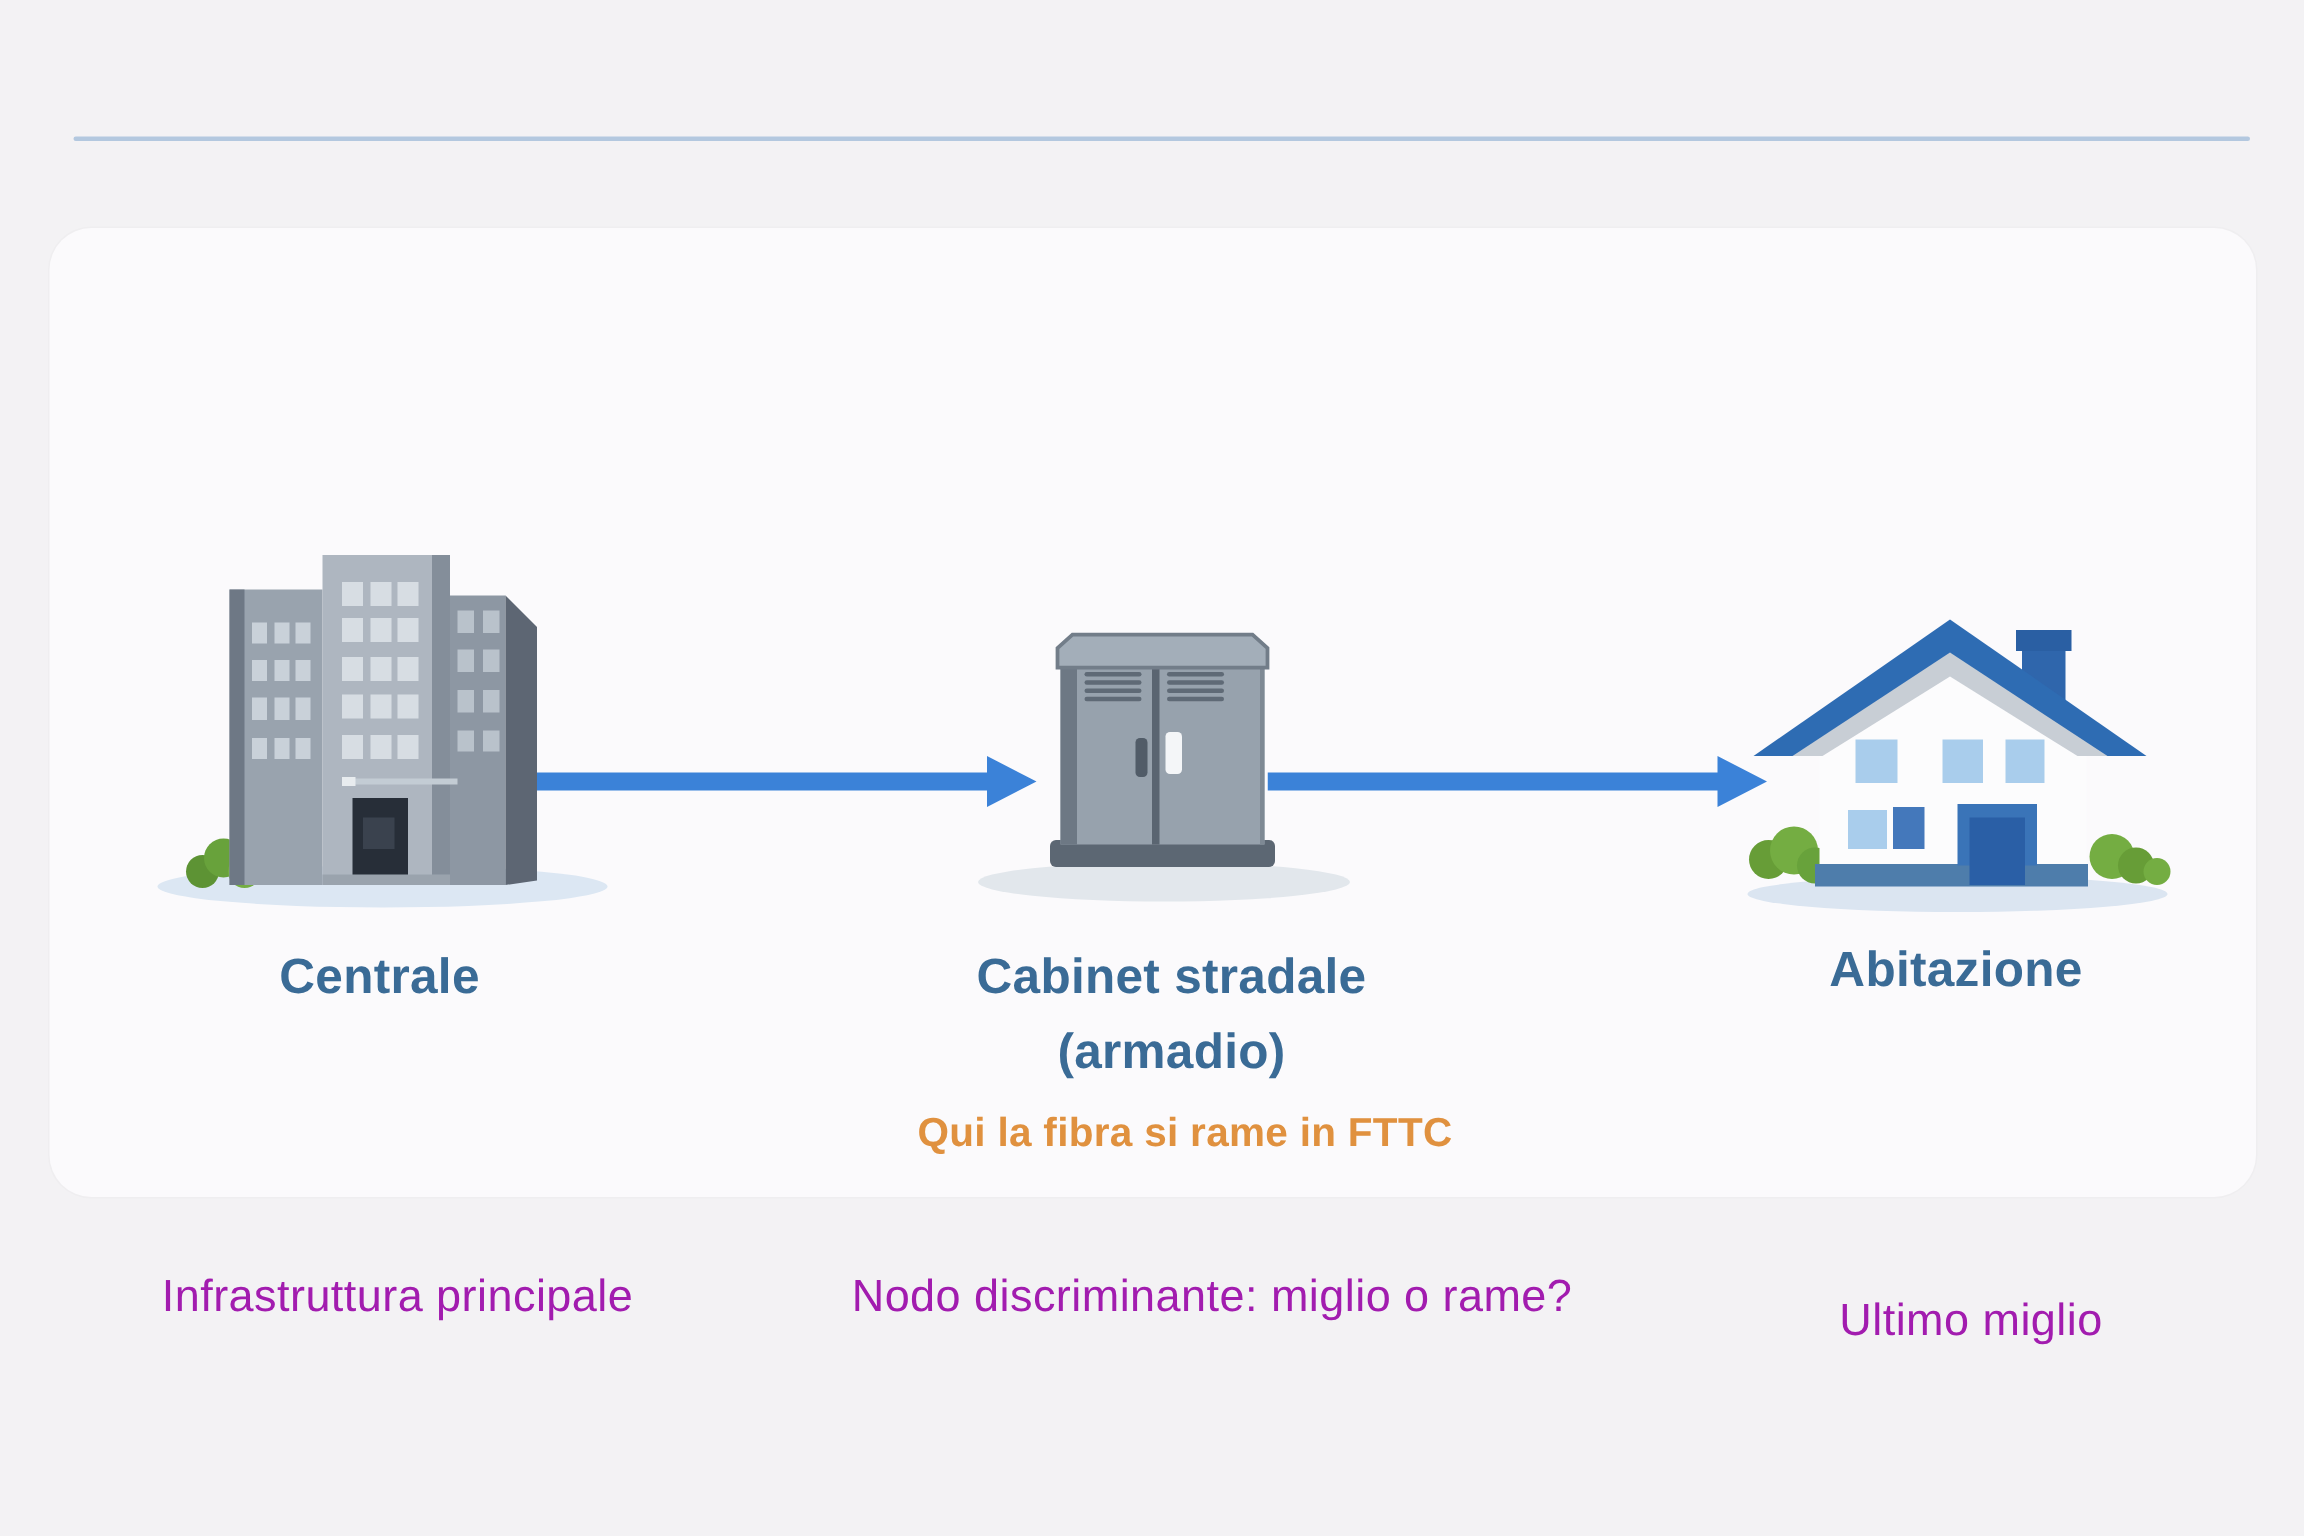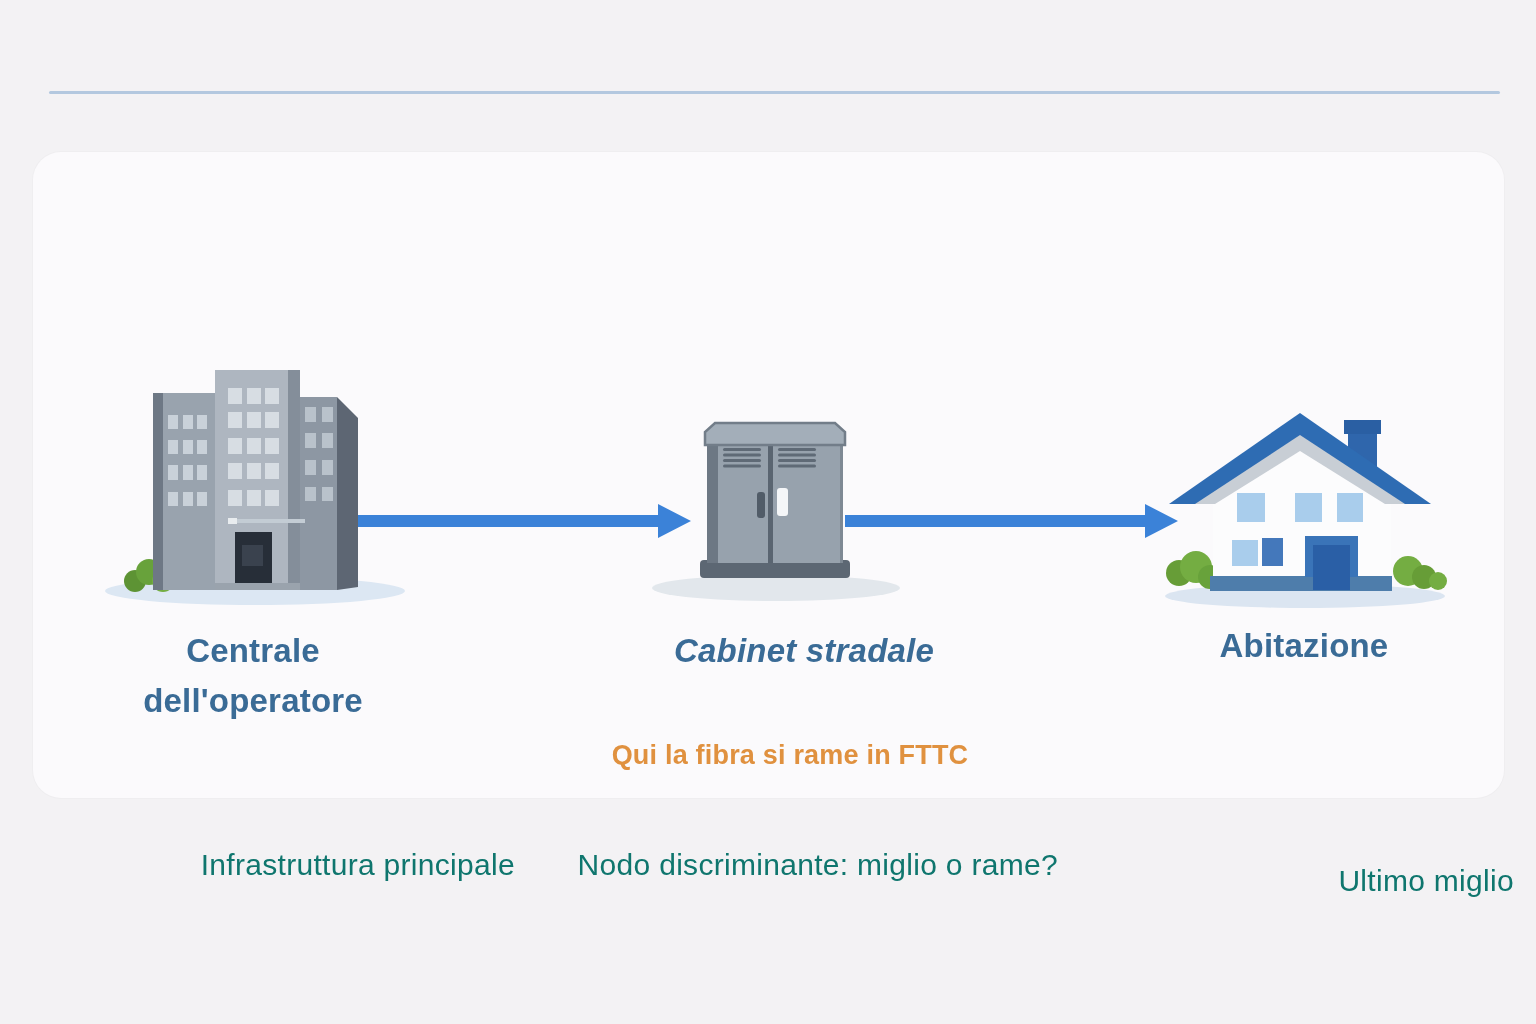--- a/index.html
+++ b/index.html
@@ -20,29 +20,29 @@
     box-shadow:0 0 0 1px rgba(120,120,140,0.03);
   }
   .icon { position:absolute; }
   .icon svg { overflow:visible; display:block; }
   .node-label {
     position:absolute; width:400px; text-align:center;
     font-weight:700; color:#3a6b96; font-size:33px; line-height:50px;
     letter-spacing:0.2px;
   }
   .label-1 { left:53px;   top:626px; }
-  .label-2 { left:604px;  top:626px;font-style:italic; }
+  .label-2 { left:581px;  top:626px; }
   .label-3 { left:1104px; top:621px; }
   .annotation {
     position:absolute; left:540px; top:740px; width:500px; text-align:center;
     color:#e0913f; font-size:27px; font-weight:700; letter-spacing:0.2px;
   }
   .footnote {
-    position:absolute; top:848px; text-align:right;
-    color:#0f766e; font-size:30px; font-weight:400; letter-spacing:0.3px;
+    position:absolute; top:848px; text-align:center;
+    color:#a21caf; font-size:30px; font-weight:400; letter-spacing:0.3px;
   }
   .footnote-1 { left:15px;   width:500px; }
   .footnote-2 { left:558px;  width:500px; }
   .footnote-3 { left:1114px; width:400px;margin-top:16px; }
   .arrow { position:absolute; top:500px; }
 </style>
 </head>
 <body>
 
 <div class="divider"></div>
@@ -185,25 +185,25 @@
 
     <rect x="45" y="171" width="182" height="15" fill="#4e7dab"></rect>
 
     <rect x="140" y="131" width="53" height="41" fill="#3a74b8"></rect>
     <rect x="148" y="140" width="37" height="45" fill="#2a5fa6"></rect>
   </svg>
 </div>
 
 <div class="node-label label-1">
   <div>Centrale</div>
-  <div>dell'operatore</div>
 </div>
 
 <div class="node-label label-2">
   <div>Cabinet stradale</div>
+  <div>(armadio)</div>
 </div>
 
 <div class="node-label label-3">
   <div>Abitazione</div>
 </div>
 
 <div class="annotation">Qui la fibra si rame in FTTC</div>
 
 <div class="footnote footnote-1">Infrastruttura principale</div>
 <div class="footnote footnote-2">Nodo discriminante: miglio o rame?</div>

